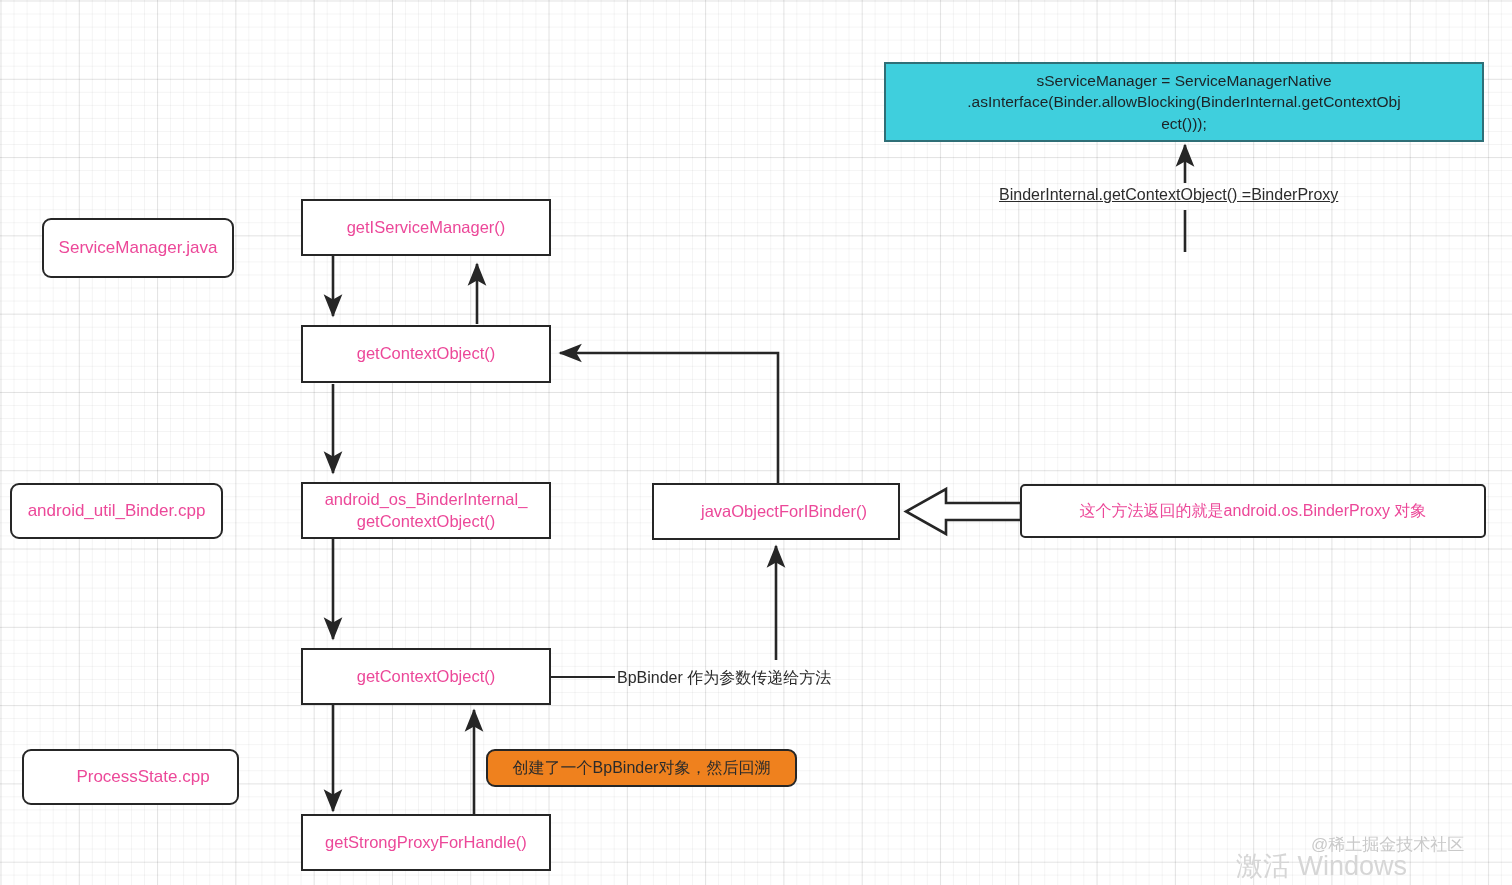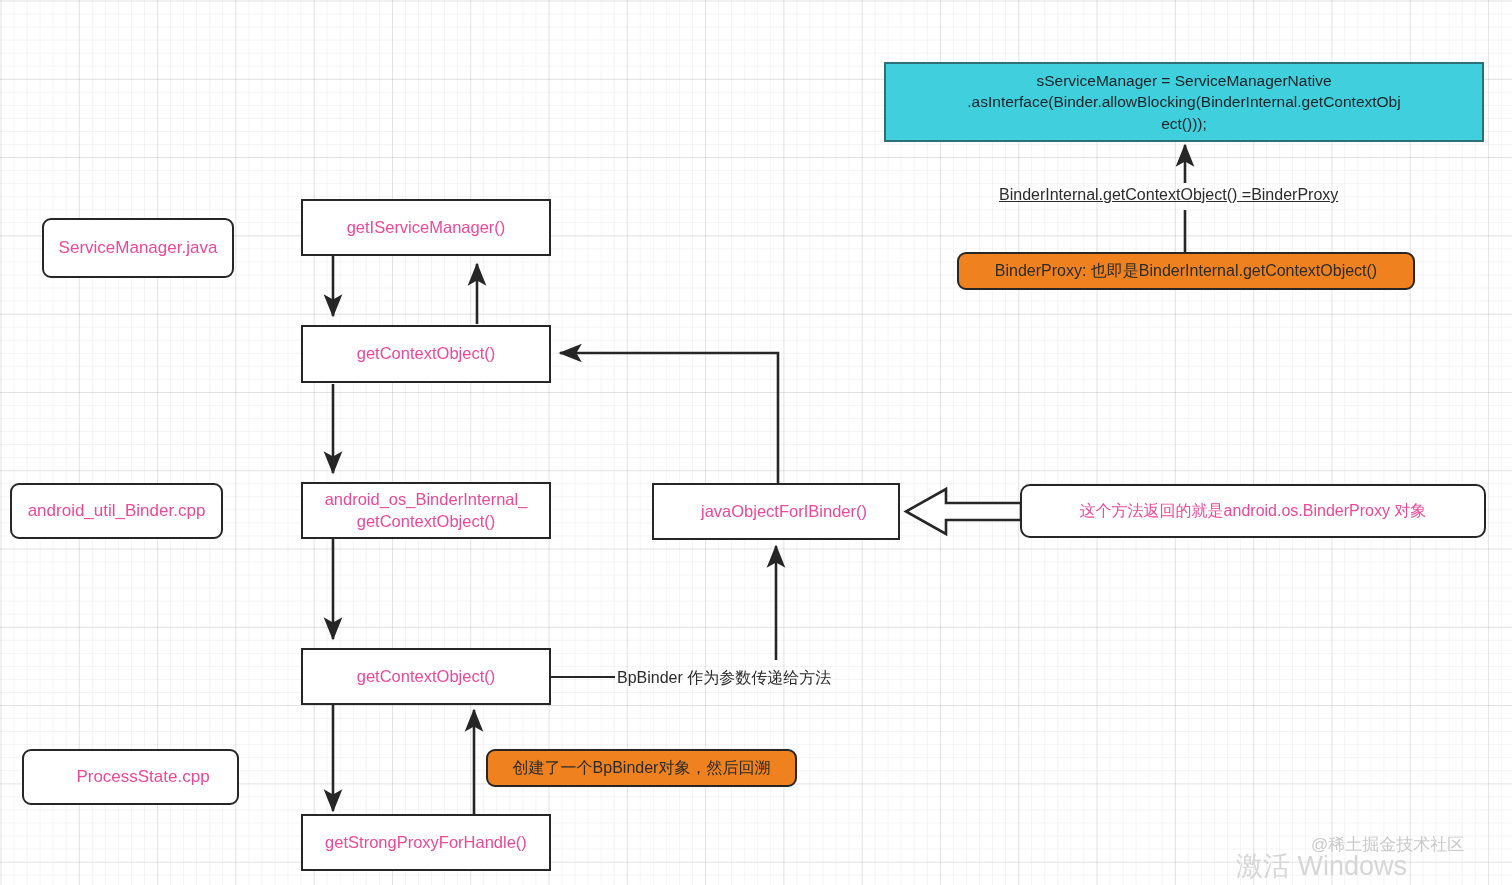--- a/index.html
+++ b/index.html
@@ -57,21 +57,21 @@
   .filebox {
     background: #ffffff;
     border: 2.5px solid #262626;
     border-radius: 9px;
     font-size: 17px;
   }
   
   .note {
     background: #ffffff;
     border: 2.5px solid #262626;
-    border-radius: 10px;
+    border-radius: 5px;
     font-size: 16px;
   }
   .note-orange {
     background: #ef811e;
     border: 2.5px solid #262626;
     border-radius: 9px;
     font-size: 16px;
     color: #2b2b2b;
   }
   .banner-cyan {
@@ -187,21 +187,20 @@
 getContextObject()</div>
 
   <div class="node proc" style="left:652px; top:483px; width:248px; height:57px;padding-left:16px;">javaObjectForIBinder()</div>
 
   <div class="node proc" style="left:301px; top:648px; width:250px; height:57px;">getContextObject()</div>
 
   <div class="node proc" style="left:301px; top:814px; width:250px; height:57px;">getStrongProxyForHandle()</div>
 
   <div class="plain-label" style="left:999px; top:186px;text-decoration:underline;">BinderInternal.getContextObject() =BinderProxy</div>
 
-  <div class="node note-orange" style="left:957px; top:252px; width:458px; height:38px;">BinderProxy: 也即是BinderInternal.getContextObject()</div>
 
   <div class="node note" style="left:1020px; top:484px; width:466px; height:54px;">这个方法返回的就是android.os.BinderProxy 对象</div>
 
   <div class="plain-label" style="left:617px; top:668px;">BpBinder 作为参数传递给方法</div>
 
   <div class="node note-orange" style="left:486px; top:749px; width:311px; height:38px;">创建了一个BpBinder对象，然后回溯</div>
 
   <div class="wm wm-jj" style="left:1311px; top:833px;">@稀土掘金技术社区</div>
 
   <div class="wm wm-act" style="left:1236px; top:848px;">激活 Windows</div>

